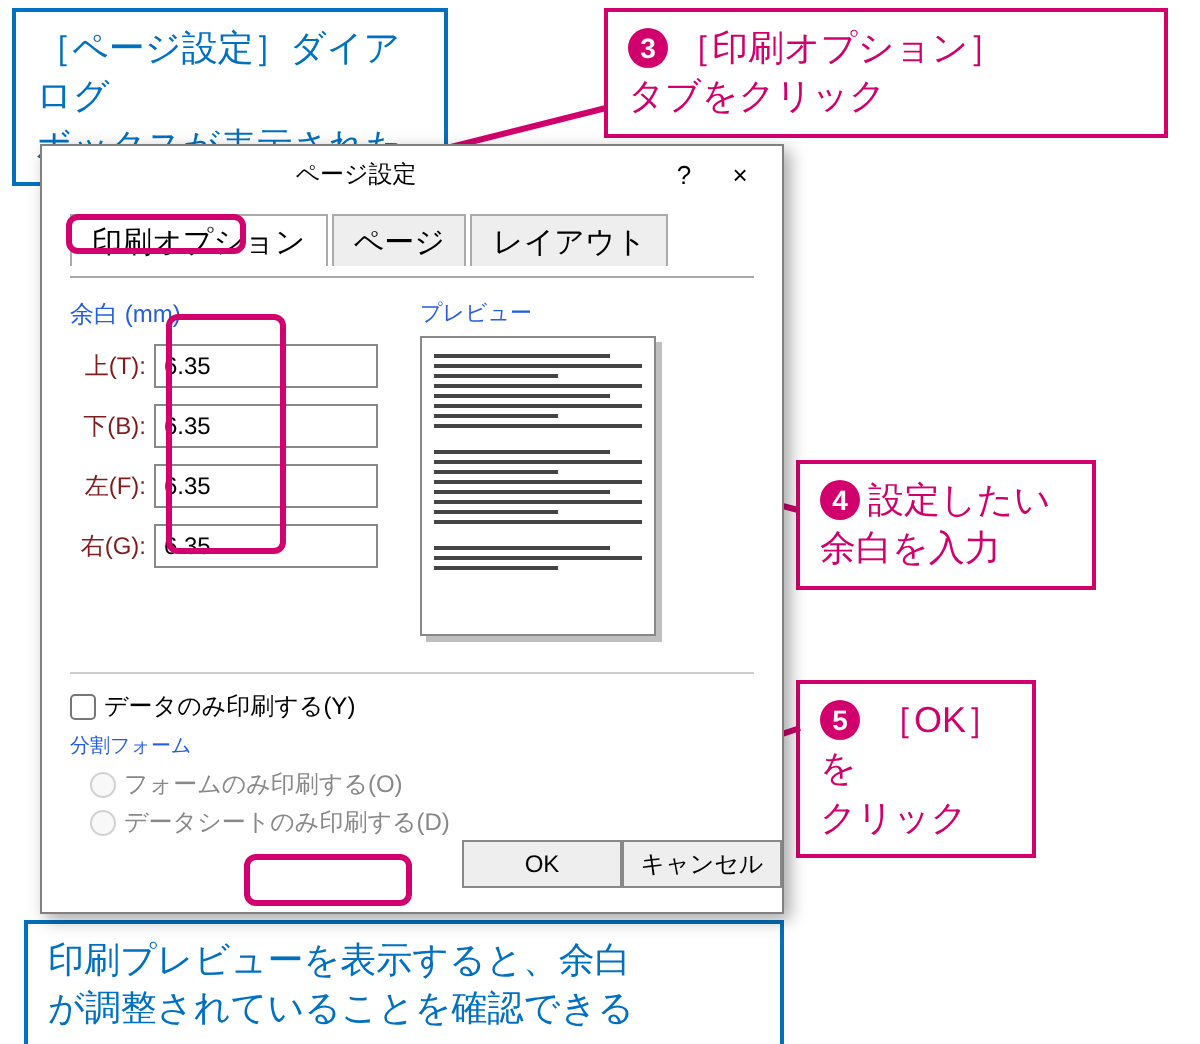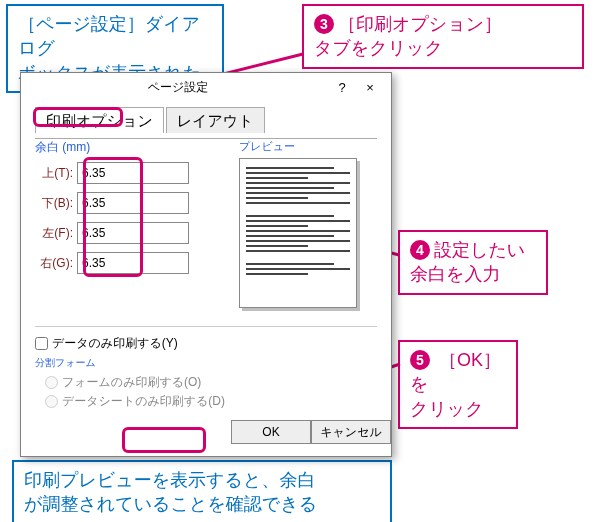--- a/index.html
+++ b/index.html
@@ -87,21 +87,21 @@
   }
   .tab.active {
     background: #fff;
     font-weight: normal;
   }
   .tab-underline {
     border-top: 1px solid #aaa;
     margin-top: -1px;
   }
 
-  .content-row { display: flex; gap: 32px; }
+  .content-row { display: flex; gap: 3px; margin-top: 10px; }
   .margins { flex: 0 0 172px; }
   .margins-title { font-size: 12px; color: #245edc; margin-bottom: 6px; }
   .mrow { display: flex; align-items: center; margin-bottom: 8px; }
   .mrow label { width: 42px; font-size: 12px; color: #7f1d1d; text-align: right; padding-right: 4px; }
   .mrow input {
     width: 112px; height: 22px;
     border: 1px solid #888;
     font-size: 12px;
     padding: 0 4px;
   }
@@ -190,20 +190,21 @@
 
 <div class="dialog">
   <div class="titlebar">
     <span class="title">ページ設定</span>
     <span class="tbtn">?</span>
     <span class="tbtn">×</span>
   </div>
   <div class="dialog-body">
     <div class="tabs">
       <div class="tab active">印刷オプション</div>
+      <div class="tab">ページ</div>
       <div class="tab">レイアウト</div>
     </div>
     <div class="tab-underline"></div>
 
     <div class="content-row">
       <div class="margins">
         <div class="margins-title">余白 (mm)</div>
         <div class="mrow">
           <label>上(T):</label>
           <input type="text" value="6.35" style="">

